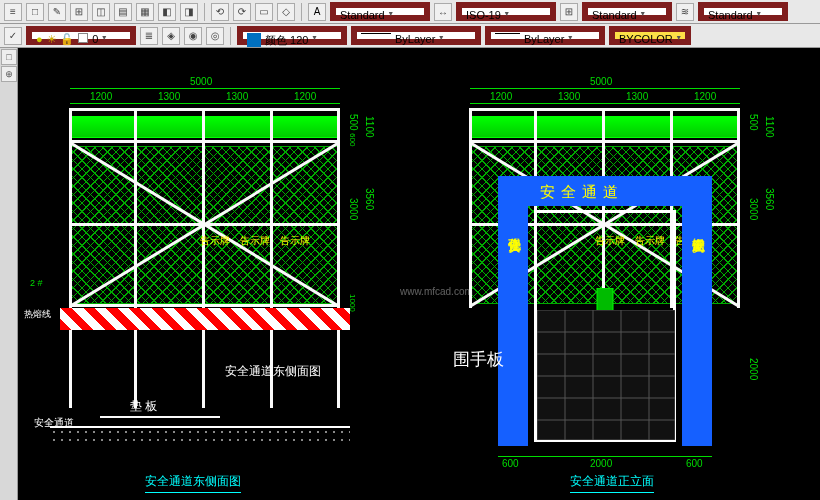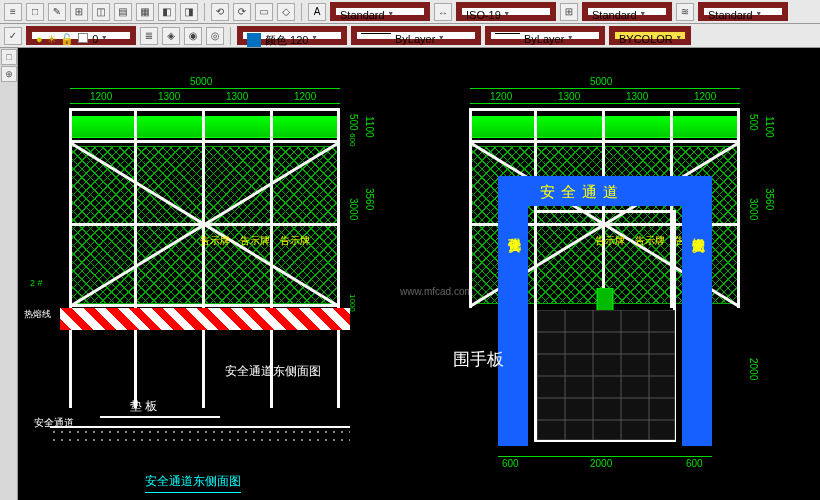--- a/index.html
+++ b/index.html
@@ -237,16 +237,17 @@
   <div class="dim-text" style="left:764px;top:140px;writing-mode:vertical-rl">3560</div>
   <div class="dim-text" style="left:748px;top:310px;writing-mode:vertical-rl">2000</div>
 
   <div class="dim-line" style="left:498px;top:408px;width:214px;height:1px"></div>
   <div class="dim-text" style="left:502px;top:410px">600</div>
   <div class="dim-text" style="left:590px;top:410px">2000</div>
   <div class="dim-text" style="left:686px;top:410px">600</div>
 
   <div class="note-cn" style="left:453px;top:300px;font-size:17px">围手板</div>
 
+  <div class="title-label" style="left:570px;top:425px">安全通道正立面</div>
 
   <div class="watermark-sub">www.mfcad.com</div>
 
 </div>
 
 </body></html>

